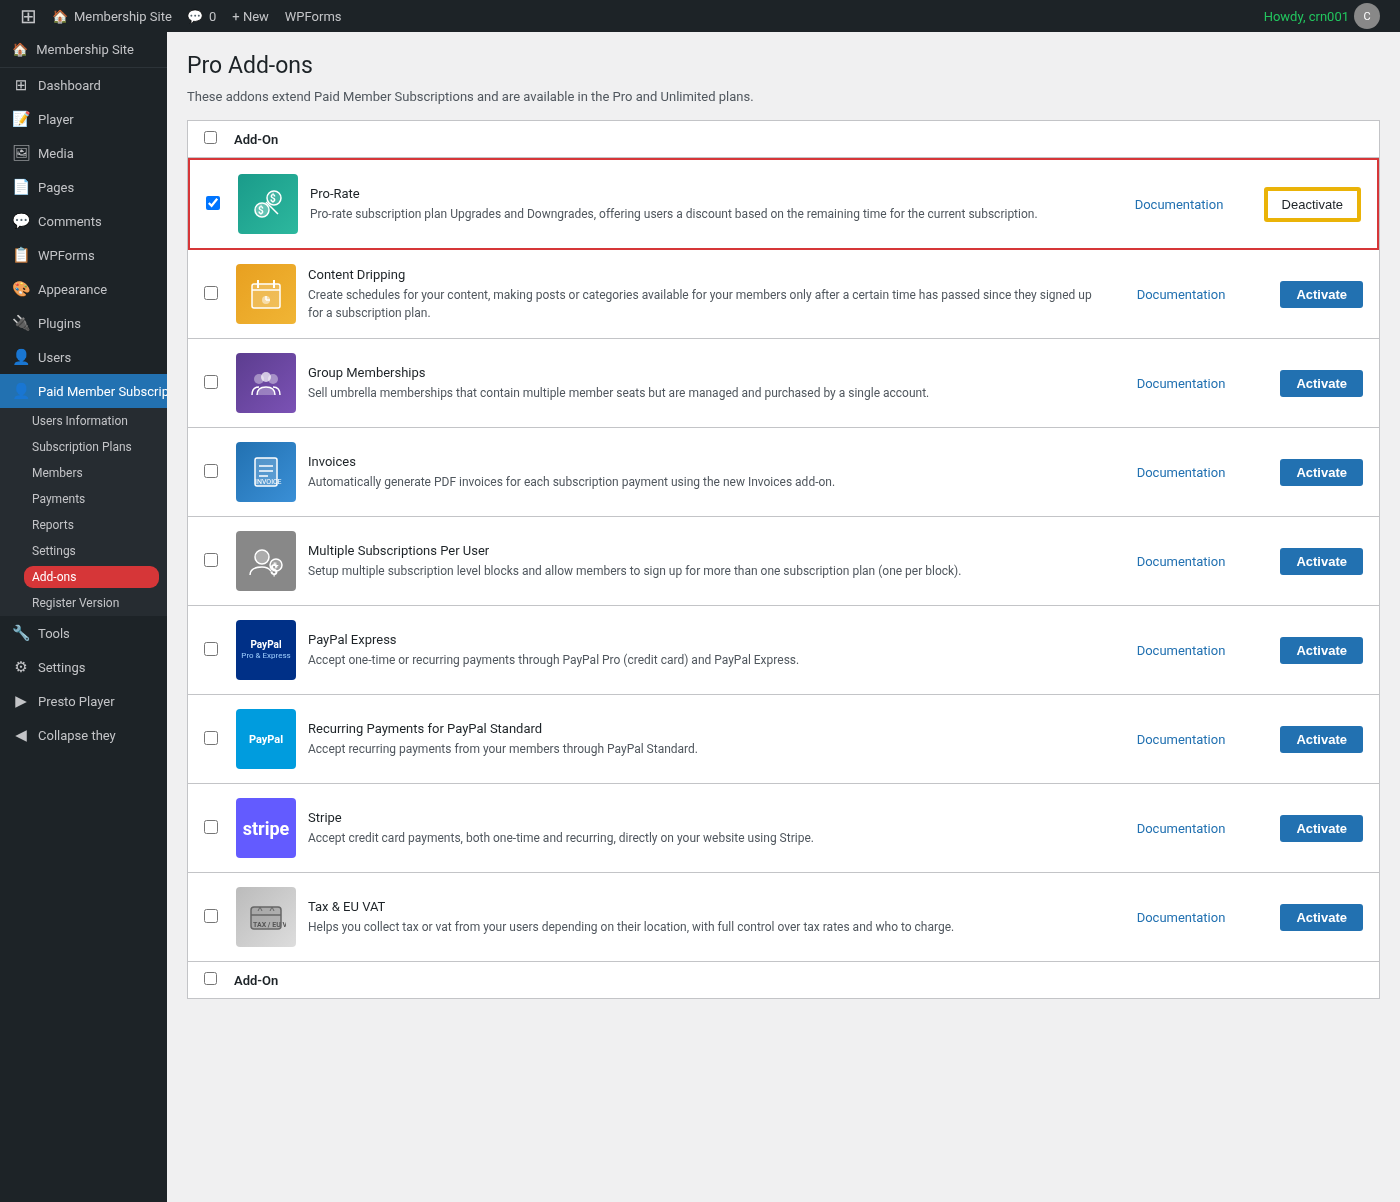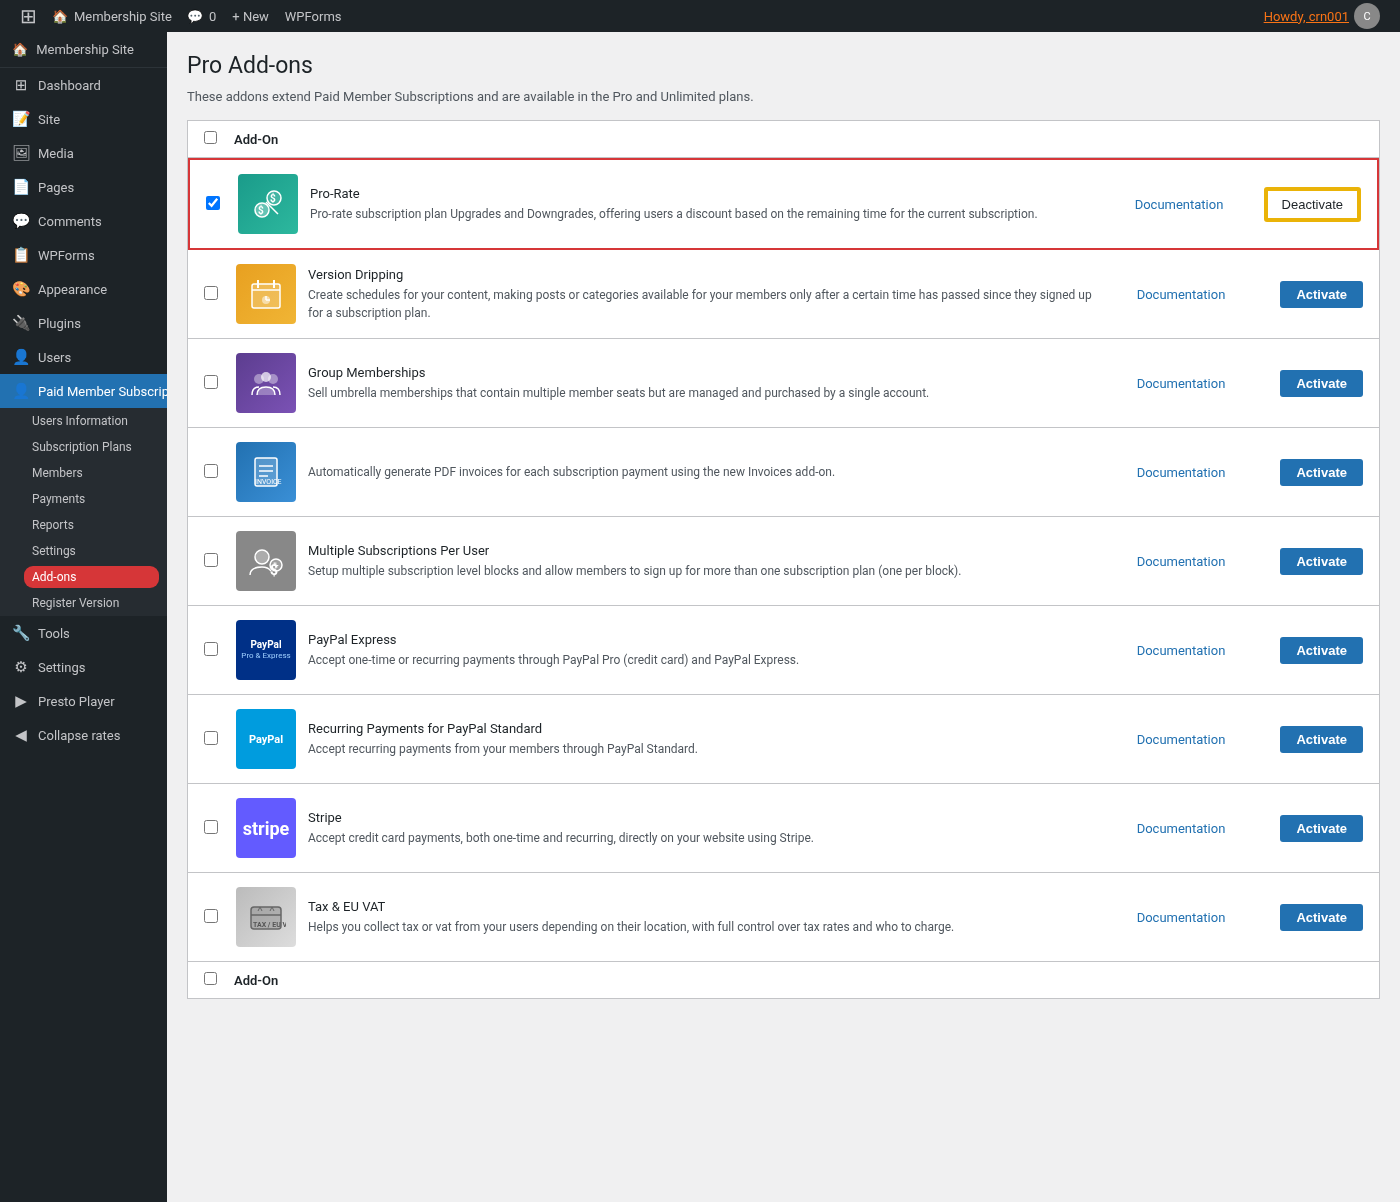--- a/index.html
+++ b/index.html
@@ -21,21 +21,21 @@
       display: flex;
       align-items: center;
       gap: 5px;
       padding: 0 8px;
       height: 32px;
       color: #c3c4c7;
       cursor: pointer;
       white-space: nowrap;
     }
     .admin-bar-right { margin-left: auto; display: flex; align-items: center; gap: 4px; }
-    .admin-bar-howdy { color: #f97316; text-decoration: underline; }
+    .admin-bar-howdy { color: #22c55e; }
     .admin-bar-avatar { width: 26px; height: 26px; background: #888; border-radius: 50%; display: inline-flex; align-items: center; justify-content: center; font-size: 11px; color: #fff; }
 
     
     .layout { display: flex; flex: 1; overflow: hidden; }
 
     
     .sidebar {
       width: 167px;
       background: #1d2327;
       color: #c3c4c7;
@@ -234,21 +234,21 @@
       <span>Membership Site</span>
     </div>
 
     <div class="sidebar-menu-item">
       <span class="menu-icon">⊞</span>
       <span>Dashboard</span>
     </div>
 
     <div class="sidebar-menu-item">
       <span class="menu-icon">📝</span>
-      <span>Site</span>
+      <span>Player</span>
     </div>
 
     <div class="sidebar-menu-item">
       <span class="menu-icon">🖼</span>
       <span>Media</span>
     </div>
 
     <div class="sidebar-menu-item">
       <span class="menu-icon">📄</span>
       <span>Pages</span>
@@ -305,21 +305,21 @@
       <span>Settings</span>
     </div>
 
     <div class="sidebar-menu-item">
       <span class="menu-icon">▶</span>
       <span>Presto Player</span>
     </div>
 
     <div class="sidebar-menu-item">
       <span class="menu-icon">◀</span>
-      <span>Collapse rates</span>
+      <span>Collapse they</span>
     </div>
   </div>
 
   <div class="main-content">
     <h1 class="page-title">Pro Add-ons</h1>
     <p class="page-subtitle">These addons extend Paid Member Subscriptions and are available in the Pro and Unlimited plans.</p>
 
     <div class="addons-table">
 
       <div class="addons-header-row">
@@ -363,21 +363,21 @@
             <rect x="4" y="8" width="28" height="24" rx="2" fill="rgba(255,255,255,0.2)" stroke="white" stroke-width="1.5"></rect>
             <line x1="4" y1="14" x2="32" y2="14" stroke="white" stroke-width="1.5"></line>
             <line x1="10" y1="4" x2="10" y2="12" stroke="white" stroke-width="2"></line>
             <line x1="26" y1="4" x2="26" y2="12" stroke="white" stroke-width="2"></line>
             <circle cx="18" cy="24" r="4" fill="rgba(255,255,255,0.5)"></circle>
             <line x1="18" y1="20" x2="18" y2="24" stroke="white" stroke-width="1.5"></line>
             <line x1="18" y1="24" x2="22" y2="24" stroke="white" stroke-width="1.5"></line>
           </svg>
         </div>
         <div class="addon-info">
-          <div class="addon-name">Version Dripping</div>
+          <div class="addon-name">Content Dripping</div>
           <div class="addon-desc">Create schedules for your content, making posts or categories available for your members only after a certain time has passed since they signed up for a subscription plan.</div>
         </div>
         <div class="addon-doc">
           <a href="#">Documentation</a>
         </div>
         <div class="addon-action">
           <button class="btn-activate">Activate</button>
         </div>
       </div>
 
@@ -414,20 +414,21 @@
         <div class="addon-icon icon-invoices">
           <svg width="36" height="36" viewBox="0 0 36 36" fill="none">
             <rect x="7" y="4" width="22" height="28" rx="2" fill="rgba(255,255,255,0.2)" stroke="white" stroke-width="1.5"></rect>
             <line x1="11" y1="12" x2="25" y2="12" stroke="white" stroke-width="1.5"></line>
             <line x1="11" y1="17" x2="25" y2="17" stroke="white" stroke-width="1.5"></line>
             <line x1="11" y1="22" x2="20" y2="22" stroke="white" stroke-width="1.5"></line>
             <text x="7" y="30" font-size="7" fill="white">INVOICE</text>
           </svg>
         </div>
         <div class="addon-info">
+          <div class="addon-name">Invoices</div>
           <div class="addon-desc">Automatically generate PDF invoices for each subscription payment using the new Invoices add-on.</div>
         </div>
         <div class="addon-doc">
           <a href="#">Documentation</a>
         </div>
         <div class="addon-action">
           <button class="btn-activate">Activate</button>
         </div>
       </div>
 

